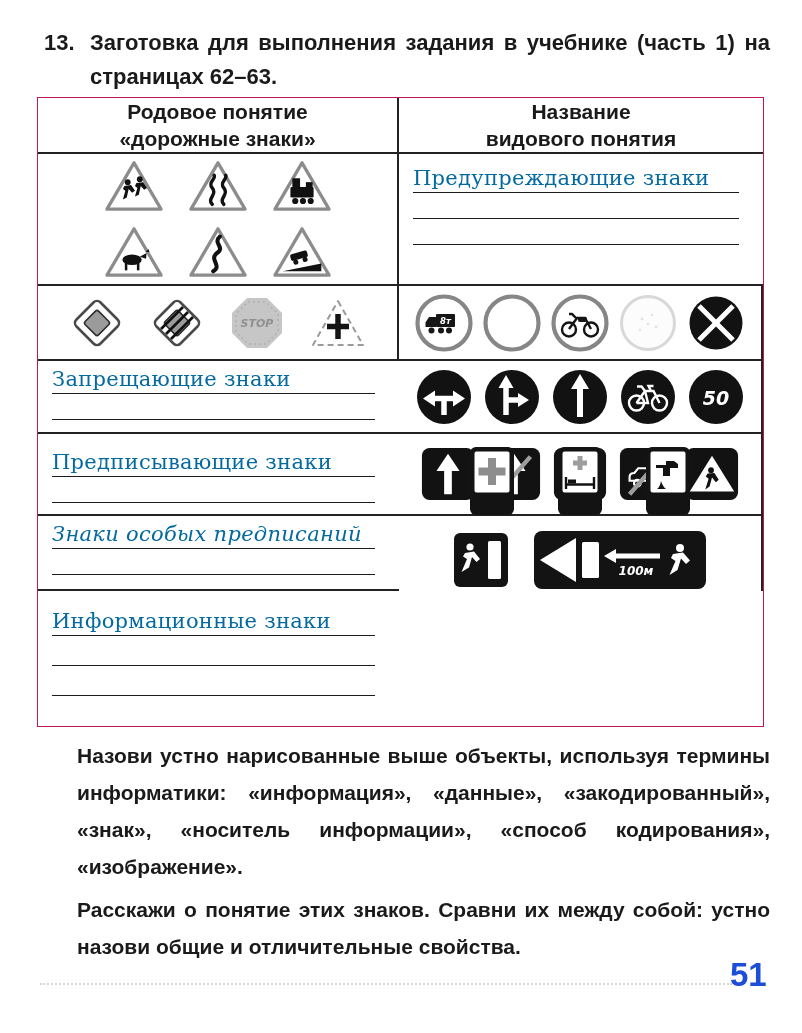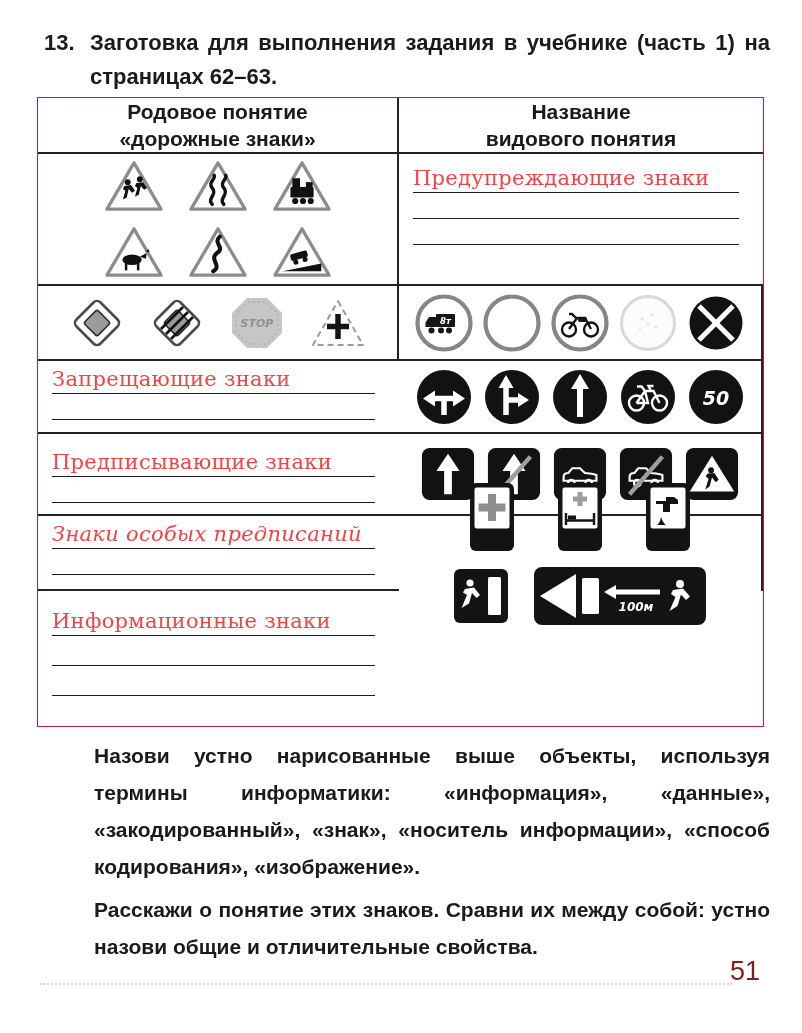--- a/index.html
+++ b/index.html
@@ -26,40 +26,40 @@
   .cell.last-col{border-right:none;}
   .cell.last-row{border-bottom:none;}
   .hdr{
     display:flex;flex-direction:column;align-items:center;justify-content:center;
     font-weight:bold;font-size:21px;line-height:27px;text-align:center;
   }
   .signs-cell{display:flex;flex-direction:column;align-items:center;justify-content:center;font-style:italic;}
   .sign-line{display:flex;align-items:center;justify-content:center;}
   .name-cell{padding:0 24px 0 14px;}
   .cat-label{
-    font-family:"DejaVu Serif", serif;font-size:21px;color:#ef4444;
+    font-family:"DejaVu Serif", serif;font-size:21px;color:#0369a1;
     border-bottom:1.6px solid #1c1c1c;padding-bottom:2px;letter-spacing:.3px;
     white-space:nowrap;
   }
   .blank-line{border-bottom:1.6px solid #1c1c1c;}
   .bl-26{height:25px;}
   .bl-30{height:29px;}
   
   .body-text{
     position:absolute;left:77px;top:737px;width:693px;
     font-size:21px;font-weight:bold;line-height:37px;text-align:justify;
   }
-  .body-text p{margin:0 0 6px 17px;}
+  .body-text p{margin:0 0 6px 0;}
   
   .scan-dots{
     position:absolute;left:40px;right:70px;top:983px;height:0;
     border-top:2px dotted #c3c3c3;opacity:.65;
   }
   .page-number{
-    position:absolute;left:730px;top:956px;font-size:27px;font-weight:normal;color:#7f1d1d;
+    position:absolute;left:730px;top:956px;font-size:33px;font-weight:bold;color:#1d4ed8;
   }
   svg{display:block;}
 </style>
 </head>
 <body>
 
 <div class="task-heading">
   <span class="num">13.</span>
   <span class="txt">Заготовка для выполнения задания в учебнике (часть 1) на страницах 62–63.</span>
 </div>
@@ -293,21 +293,21 @@
           <path d="M24.5 28.5 l7 -0.5 l4.5 7 l-3 2.5 l-4 -5 l-2.5 9.5 l-4.5 3 l3.5 -11 l-3 -2.5 z"></path>
         </g>
       </svg>
     </div>
   </div>
   <div class="cell name-cell last-col" style="padding-top:6px;font-style:italic;">
     <div class="cat-label">Знаки особых предписаний</div>
     <div class="blank-line bl-26"></div>
   </div>
 
-  <div class="cell signs-cell last-row" style="gap:12px;">
+  <div class="cell signs-cell last-row" style="gap:12px;justify-content:flex-end;">
     <div class="sign-line" style="gap:40px;">
       <svg width="48" height="72" viewBox="0 0 48 72">
         <rect x="2" y="2" width="44" height="68" rx="6" fill="#131313"></rect>
         <rect x="6.5" y="6.5" width="35" height="41" rx="2" fill="#fff"></rect>
         <path d="M20 13 h8 v9.5 h9.5 v8 h-9.5 v9.5 h-8 v-9.5 h-9.5 v-8 h9.5 z" fill="#8e8e8e"></path>
       </svg>
       <svg width="48" height="72" viewBox="0 0 48 72">
         <rect x="2" y="2" width="44" height="68" rx="6" fill="#131313"></rect>
         <rect x="6.5" y="6.5" width="35" height="41" rx="2" fill="#fff"></rect>
         <path d="M21.5 11 h5 v4.5 h4.5 v5 h-4.5 v4.5 h-5 v-4.5 h-4.5 v-5 h4.5 z" fill="#9d9d9d"></path>

